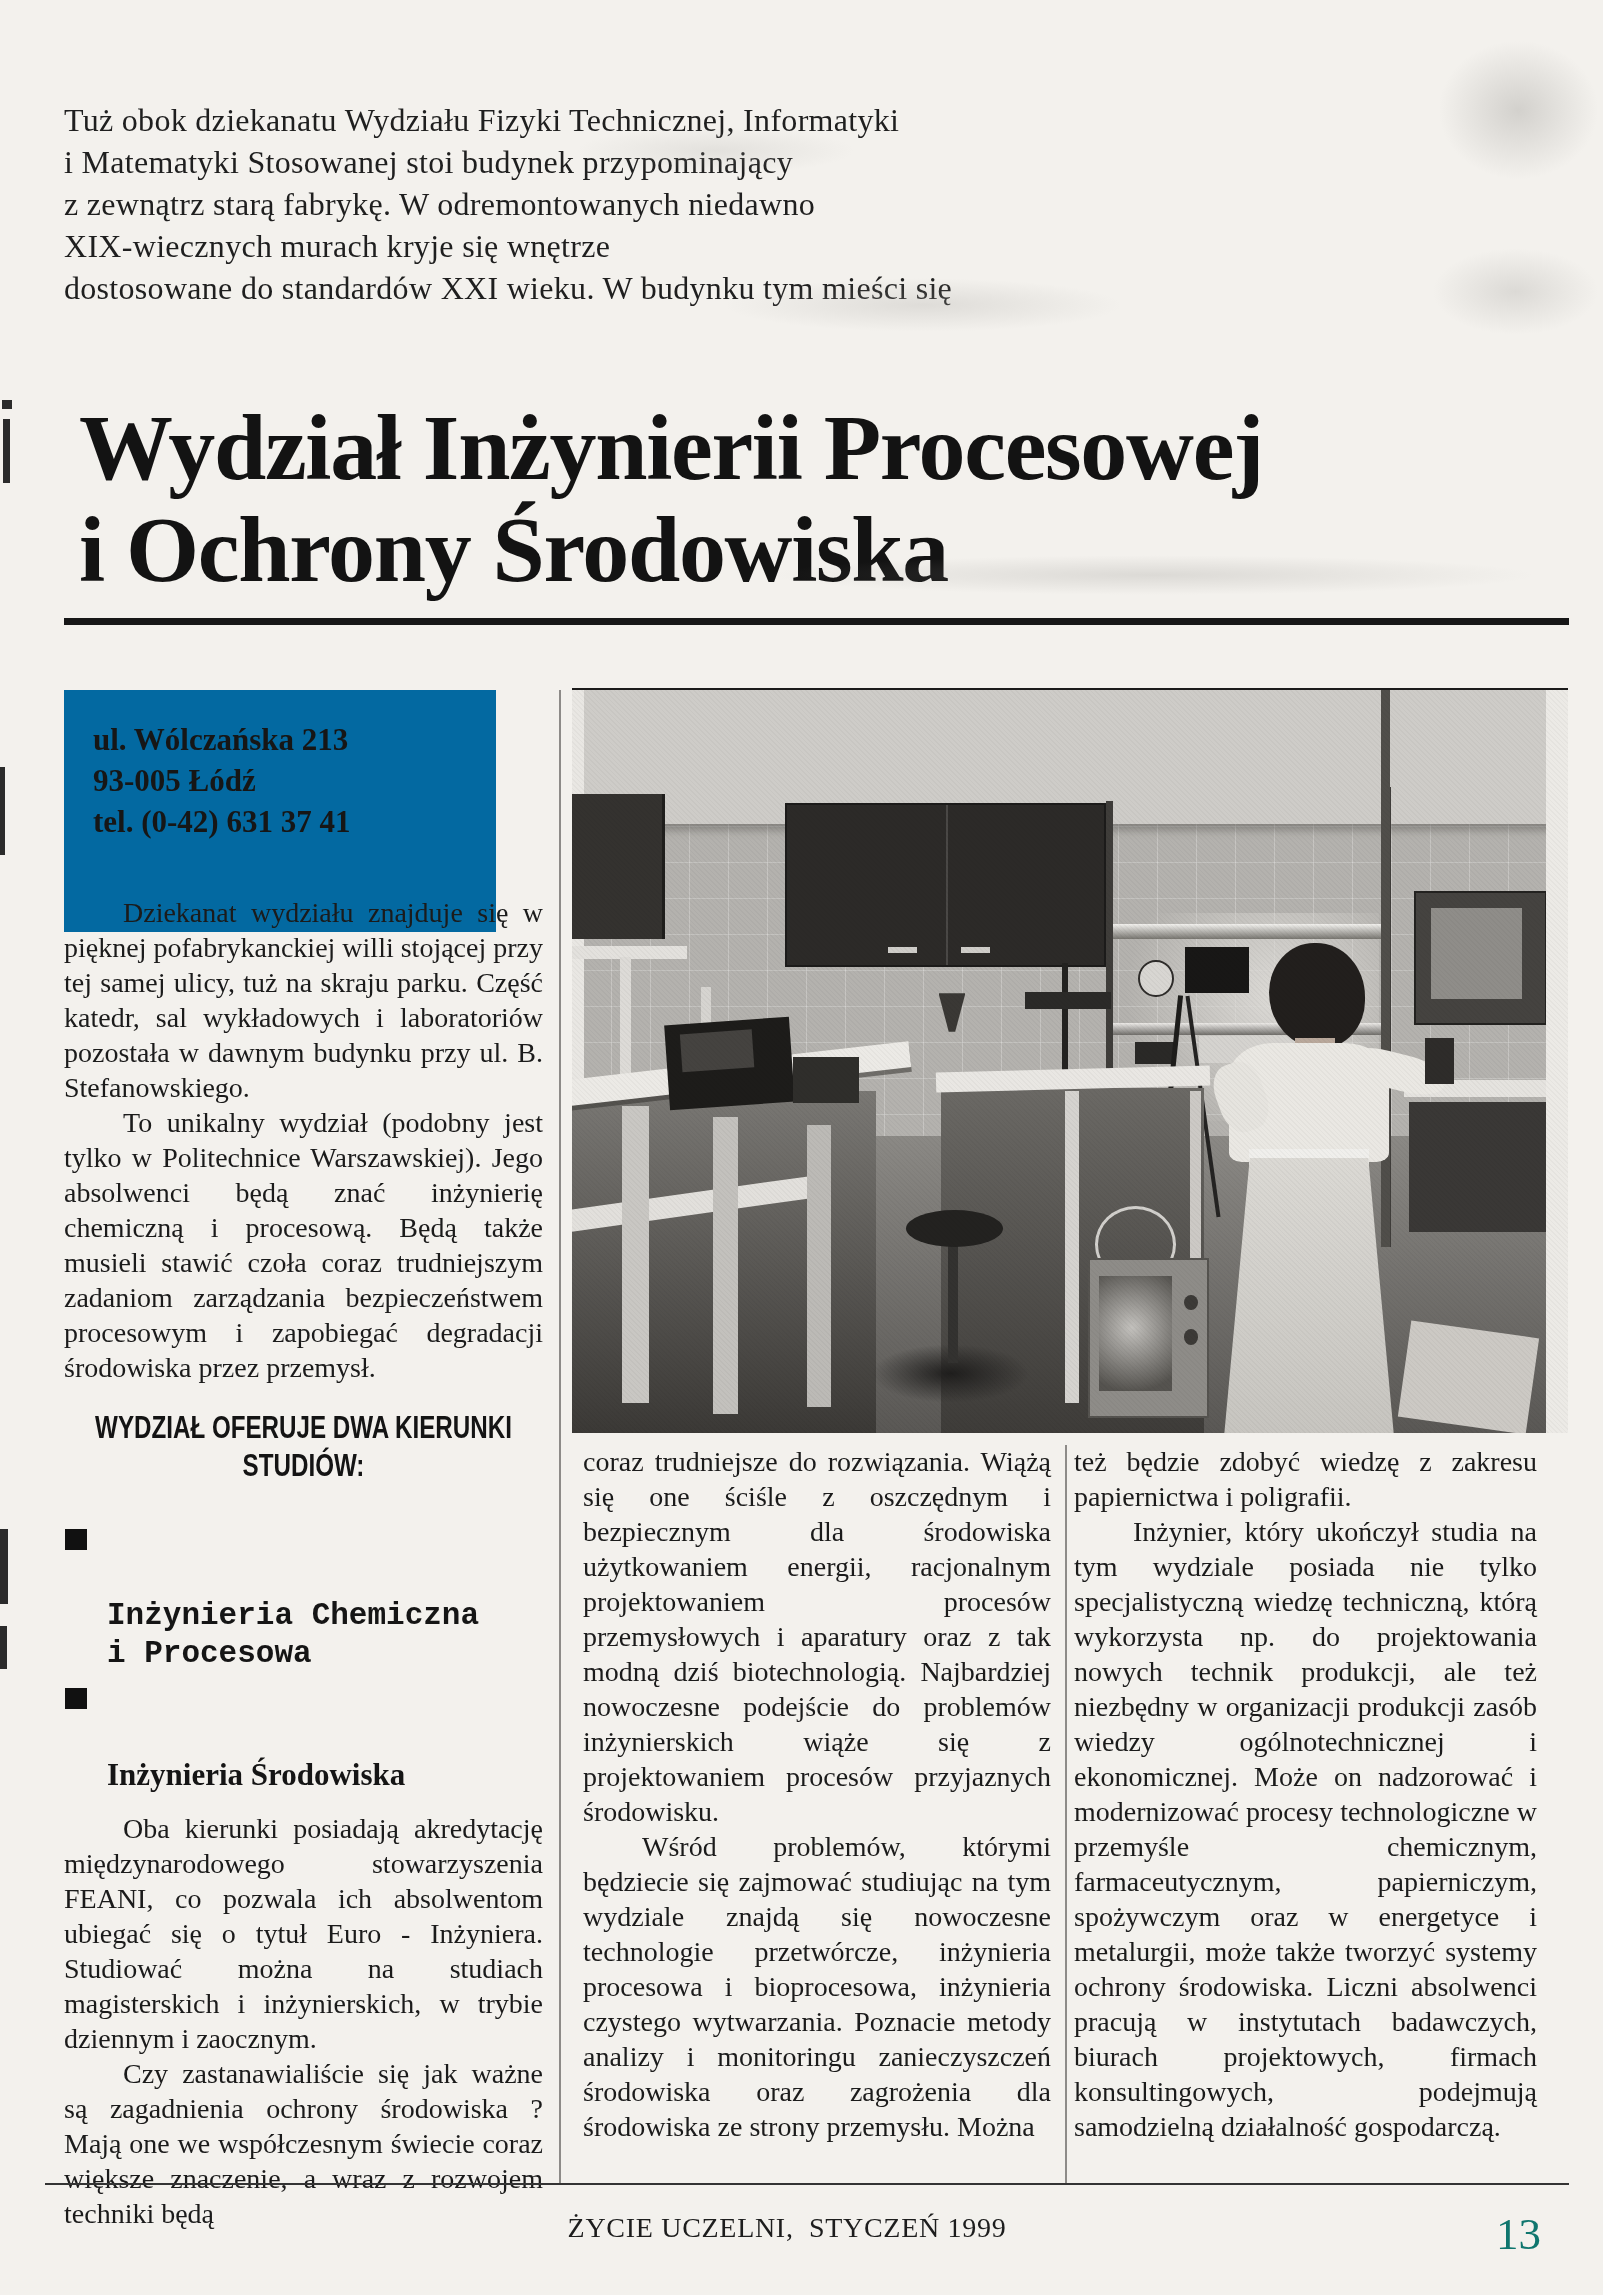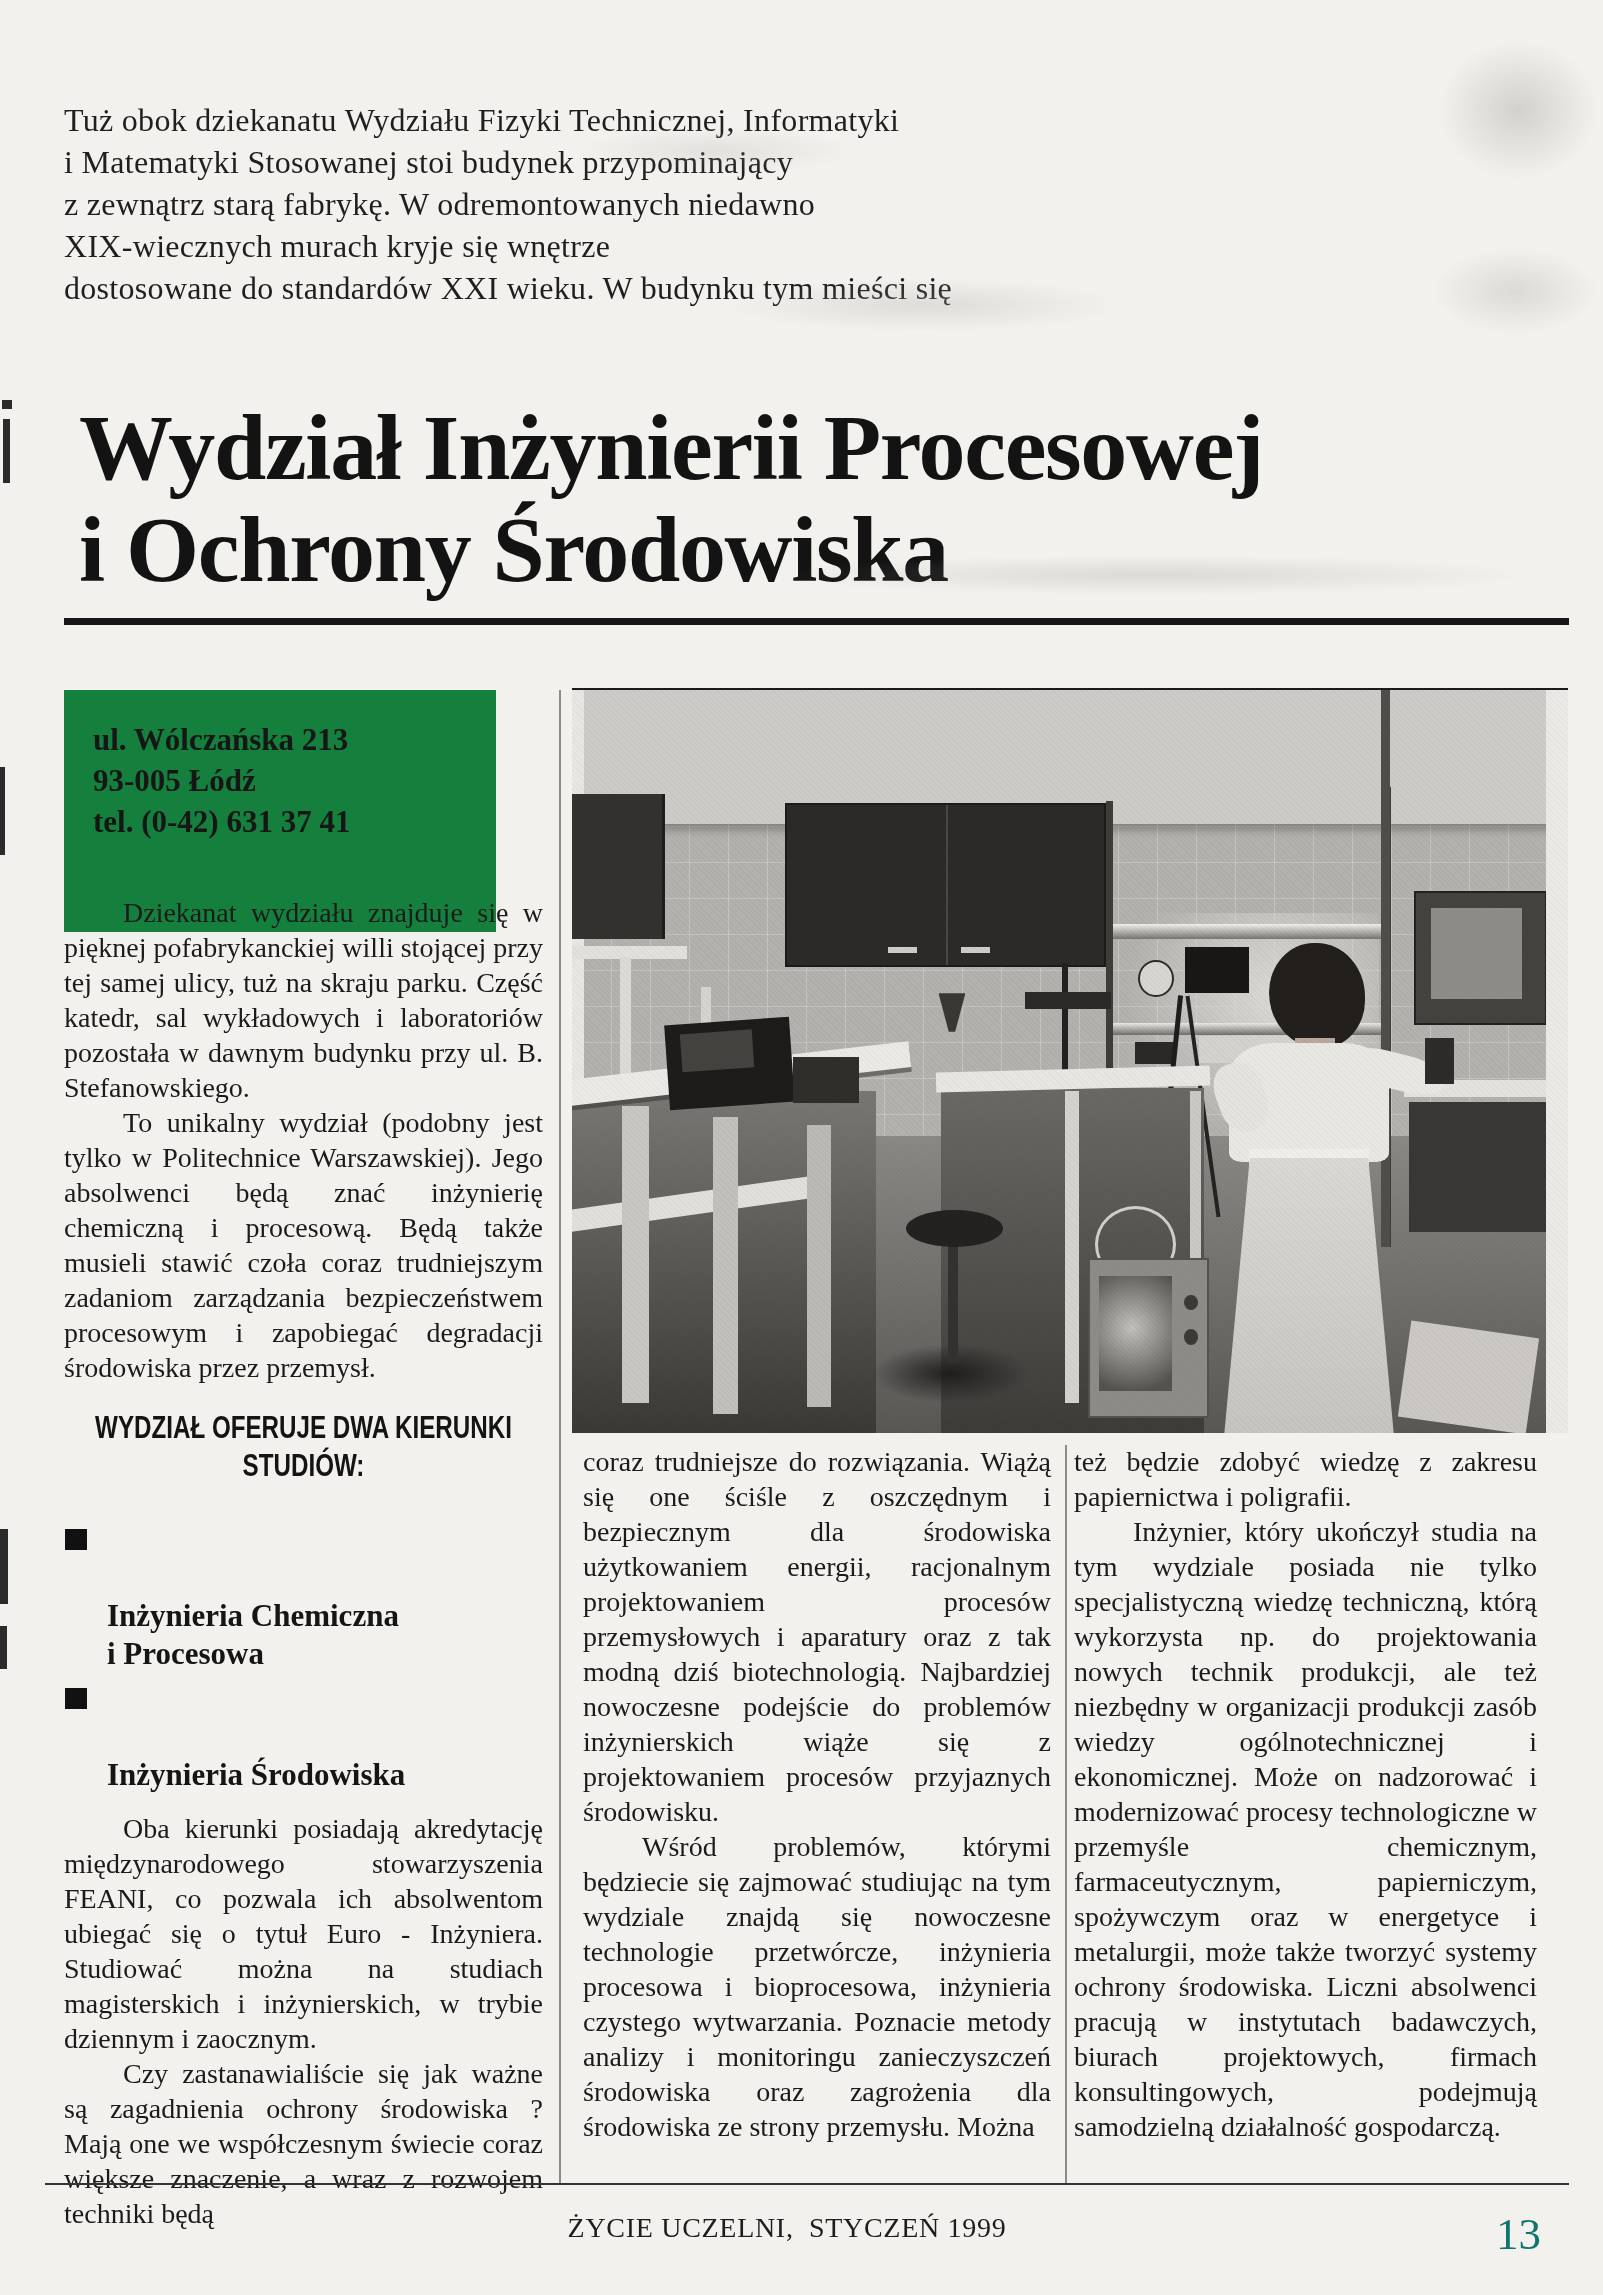--- a/index.html
+++ b/index.html
@@ -19,21 +19,21 @@
     color:#1f1f1f;white-space:pre-line;letter-spacing:0.3px;
   }
   
   #headline{
     left:62px;top:379px;width:1525px;
     font-size:94px;line-height:102px;font-weight:bold;
     color:#131313;white-space:pre-line;letter-spacing:-1.3px;
   }
   #headline-rule{left:64px;top:618px;width:1505px;height:7.4px;background:#171717;}
   
-  #address-box{left:64px;top:690px;width:432px;height:242px;background:#15803d;}
+  #address-box{left:64px;top:690px;width:432px;height:242px;background:#0369a1;}
   #address-text{
     position:absolute;left:29px;top:29px;
     font-size:31px;line-height:41px;font-weight:bold;color:#161616;
     white-space:pre-line;
   }
   
   .vsep{width:2px;background:#8d8b88;}
   #vsep-1{left:559px;top:690px;height:1493px;}
   #vsep-2{left:1065px;top:1445px;height:739px;}
   #bottom-rule{left:45px;top:2183px;width:1524px;height:2px;background:#343434;}
@@ -49,21 +49,21 @@
     font-family:"Liberation Sans", sans-serif;font-weight:bold;
     font-size:31px;line-height:38px;text-align:center;
     transform:scaleX(.78);transform-origin:50% 0;
     white-space:pre-line;color:#141414;
   }
   .bullet-item{
     position:relative;padding-left:43px;margin-top:6.7px;
     font-weight:bold;font-size:31px;line-height:38px;
     text-align:left;white-space:pre-line;color:#151515;
   }
-  .bullet-item.first{margin-top:36px;}
+  .bullet-item.first{margin-top:36px;font-family:Liberation Mono, monospace;}
   .bullet-square{
     position:absolute;left:1.3px;top:8px;width:21.4px;height:21.4px;background:#111;
   }
   #para3{margin-top:17.4px;}
   
   #footer-text{
     left:0;right:37px;top:2212px;text-align:center;
     font-size:28px;letter-spacing:0.7px;white-space:pre;color:#1d1d1d;margin-left:8px;
   }
   #page-number{left:1496px;top:2208px;font-size:45px;color:#0f766e;}

